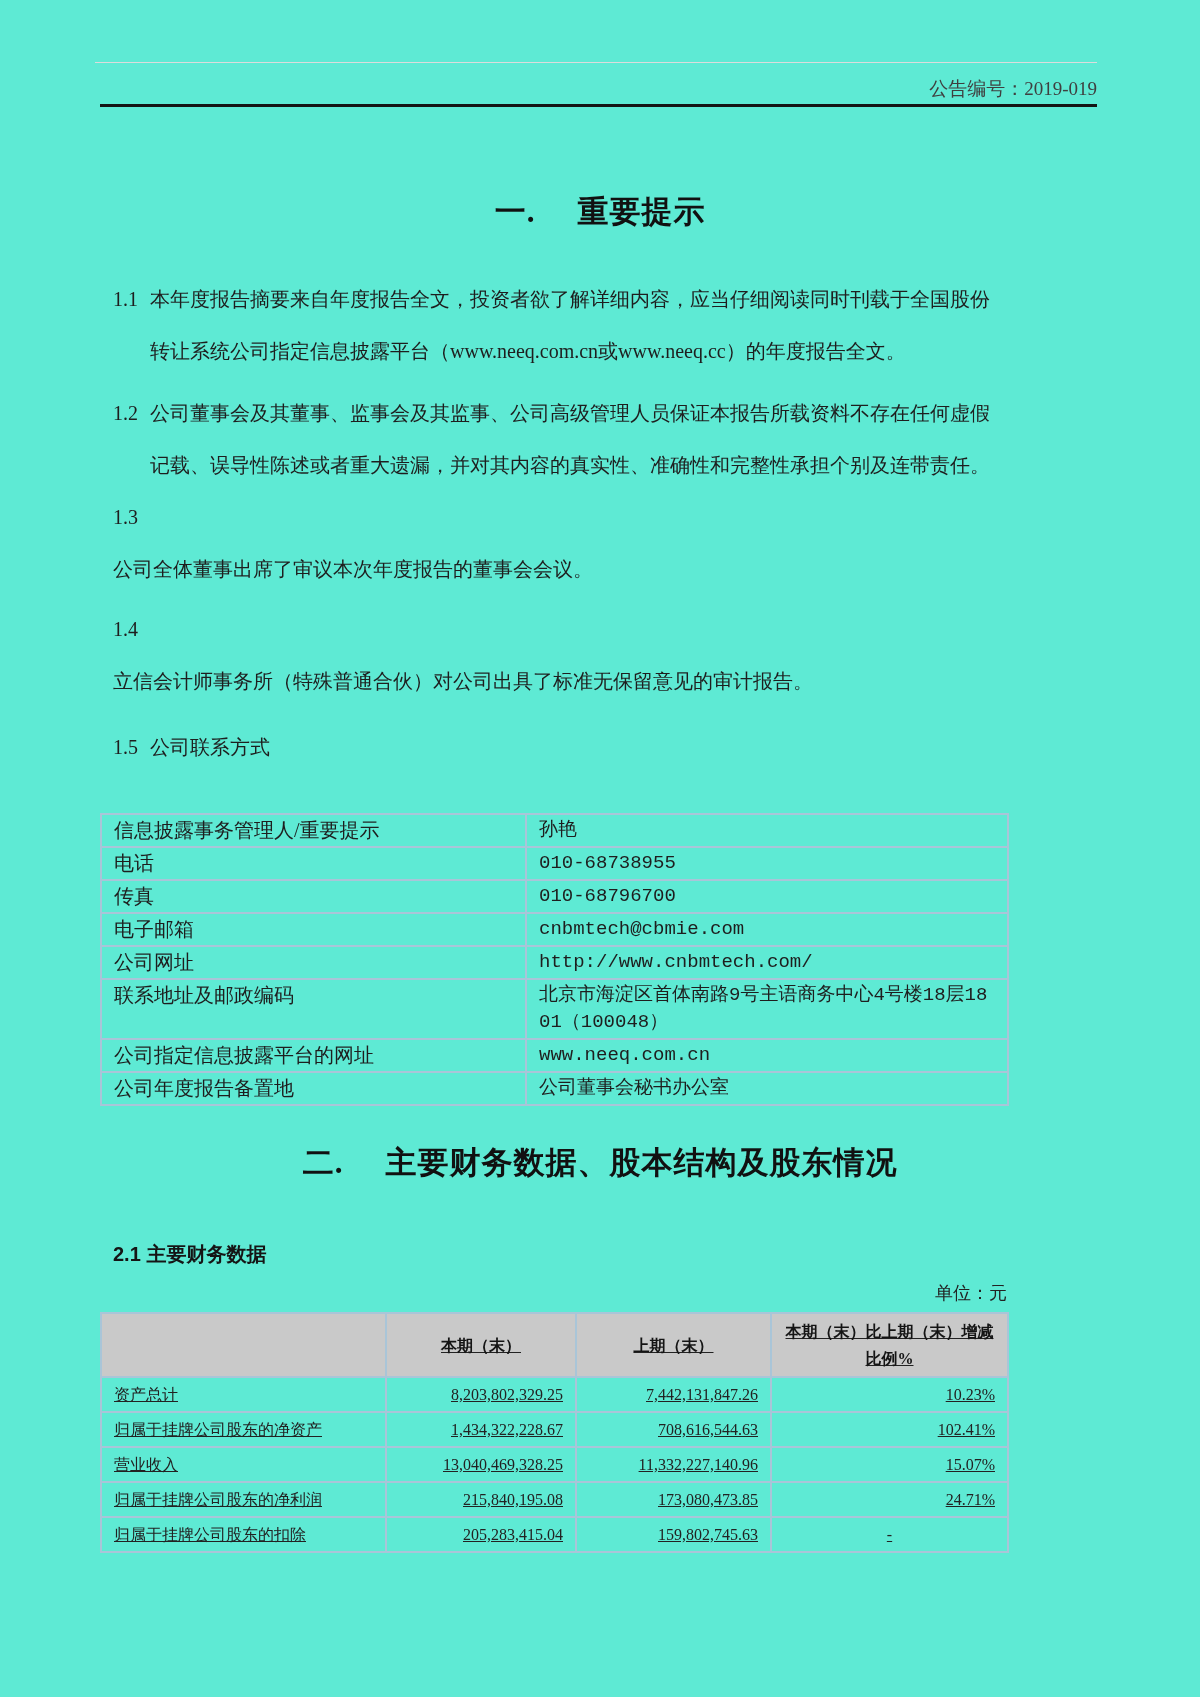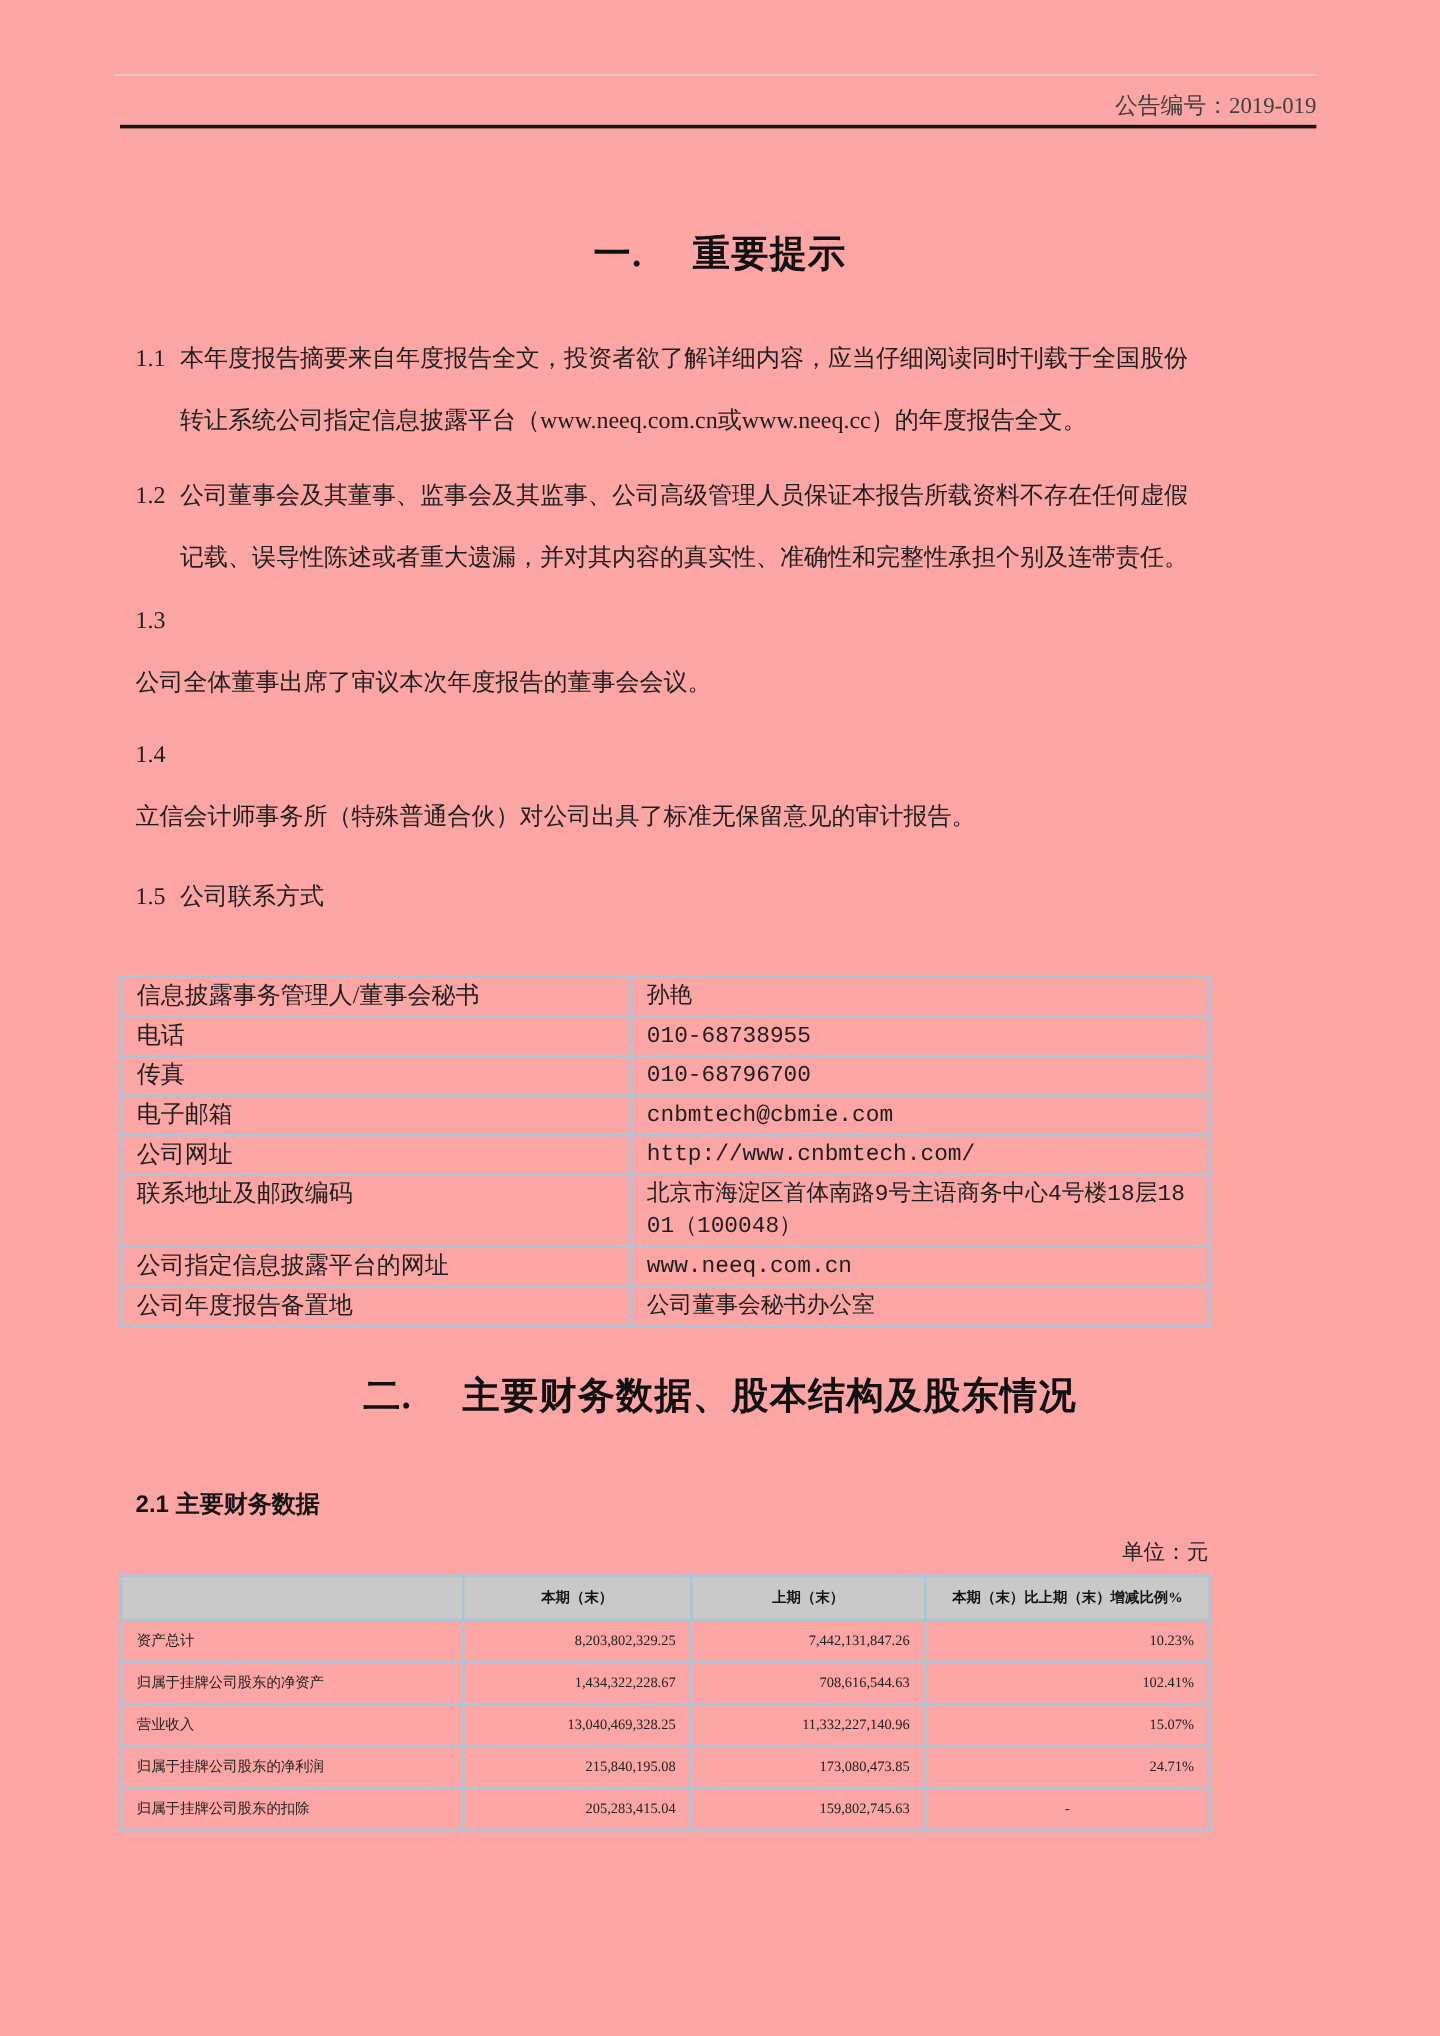--- a/index.html
+++ b/index.html
@@ -1,18 +1,18 @@
 <!DOCTYPE html>
 <html><head>
 <meta charset="utf-8">
 <style>
   html,body { margin:0; padding:0; background:#ffffff; }
   .page {
     position:relative; width:1200px; height:1697px; margin:0 auto;
-    background:#fca5a5; color:#222;
+    background:#5eead4; color:#222;
     font-family:"Liberation Serif","DejaVu Serif",serif;
     overflow:hidden;
   }
   .scan-line { position:absolute; top:62px; left:95px; width:1002px; height:1px; background:#dcdcdc; }
 
   .doc-header { padding-top:78px; margin-left:100px; width:997px; text-align:right;
                 font-size:19px; color:#3f3f3f; line-height:22px; }
   .header-rule { width:997px; margin:4px 0 0 100px; border:none; border-top:3px solid #141414; }
 
   .sec-title { margin:84px 0 0 0; text-align:center; font-size:31px; font-weight:bold;
@@ -35,21 +35,21 @@
                       word-break:break-all; vertical-align:top; }
   .c-label { color:#1e1e1e; }
   .c-value { font-family:"Liberation Mono","DejaVu Sans Mono",monospace; font-size:19px; color:#1e1e1e; }
 
   .sec-title2 { margin-top:36px; }
 
   .sub-heading { margin:56px 0 0 113px; font-size:20px; font-weight:bold;
                  font-family:"Liberation Sans","DejaVu Sans",sans-serif; color:#151515; line-height:28px; }
   .unit-note { margin:12px 0 0 100px; width:907px; text-align:right; font-size:18px; line-height:26px; }
 
-  .fin-table { margin:6px 0 0 100px; width:907px; font-size:12px; }
+  .fin-table { margin:6px 0 0 100px; width:907px; font-size:16px;text-decoration:underline; }
   .fin-table th { background:#c9c9c9; border:2px solid #a9c5d8; font-weight:bold;
                   text-align:center; padding:4px 8px; line-height:27px; word-break:break-all;
                   vertical-align:middle; color:#141414; }
   .fin-table td { border:2px solid #a9c5d8; padding:3px 12px; line-height:27px; vertical-align:top; }
   .f-label { text-align:left; word-break:break-all; }
   .f-num  { text-align:right; }
   .f-pct  { text-align:right; }
   .fin-table tbody tr:last-of-type .f-pct { text-align:center; }
 </style>
 </head>
@@ -89,21 +89,21 @@
   </div>
 
   <table class="contact-table">
     <colgroup>
         <col style="width:425px">
         <col style="width:482px">
       </colgroup>
     <tbody>
 
         <tr>
-          <td class="c-label">信息披露事务管理人/董事会秘书</td>
+          <td class="c-label">信息披露事务管理人/重要提示</td>
           <td class="c-value">孙艳</td>
         </tr>
 
 
         <tr>
           <td class="c-label">电话</td>
           <td class="c-value">010-68738955</td>
         </tr>
 
         <tr>

